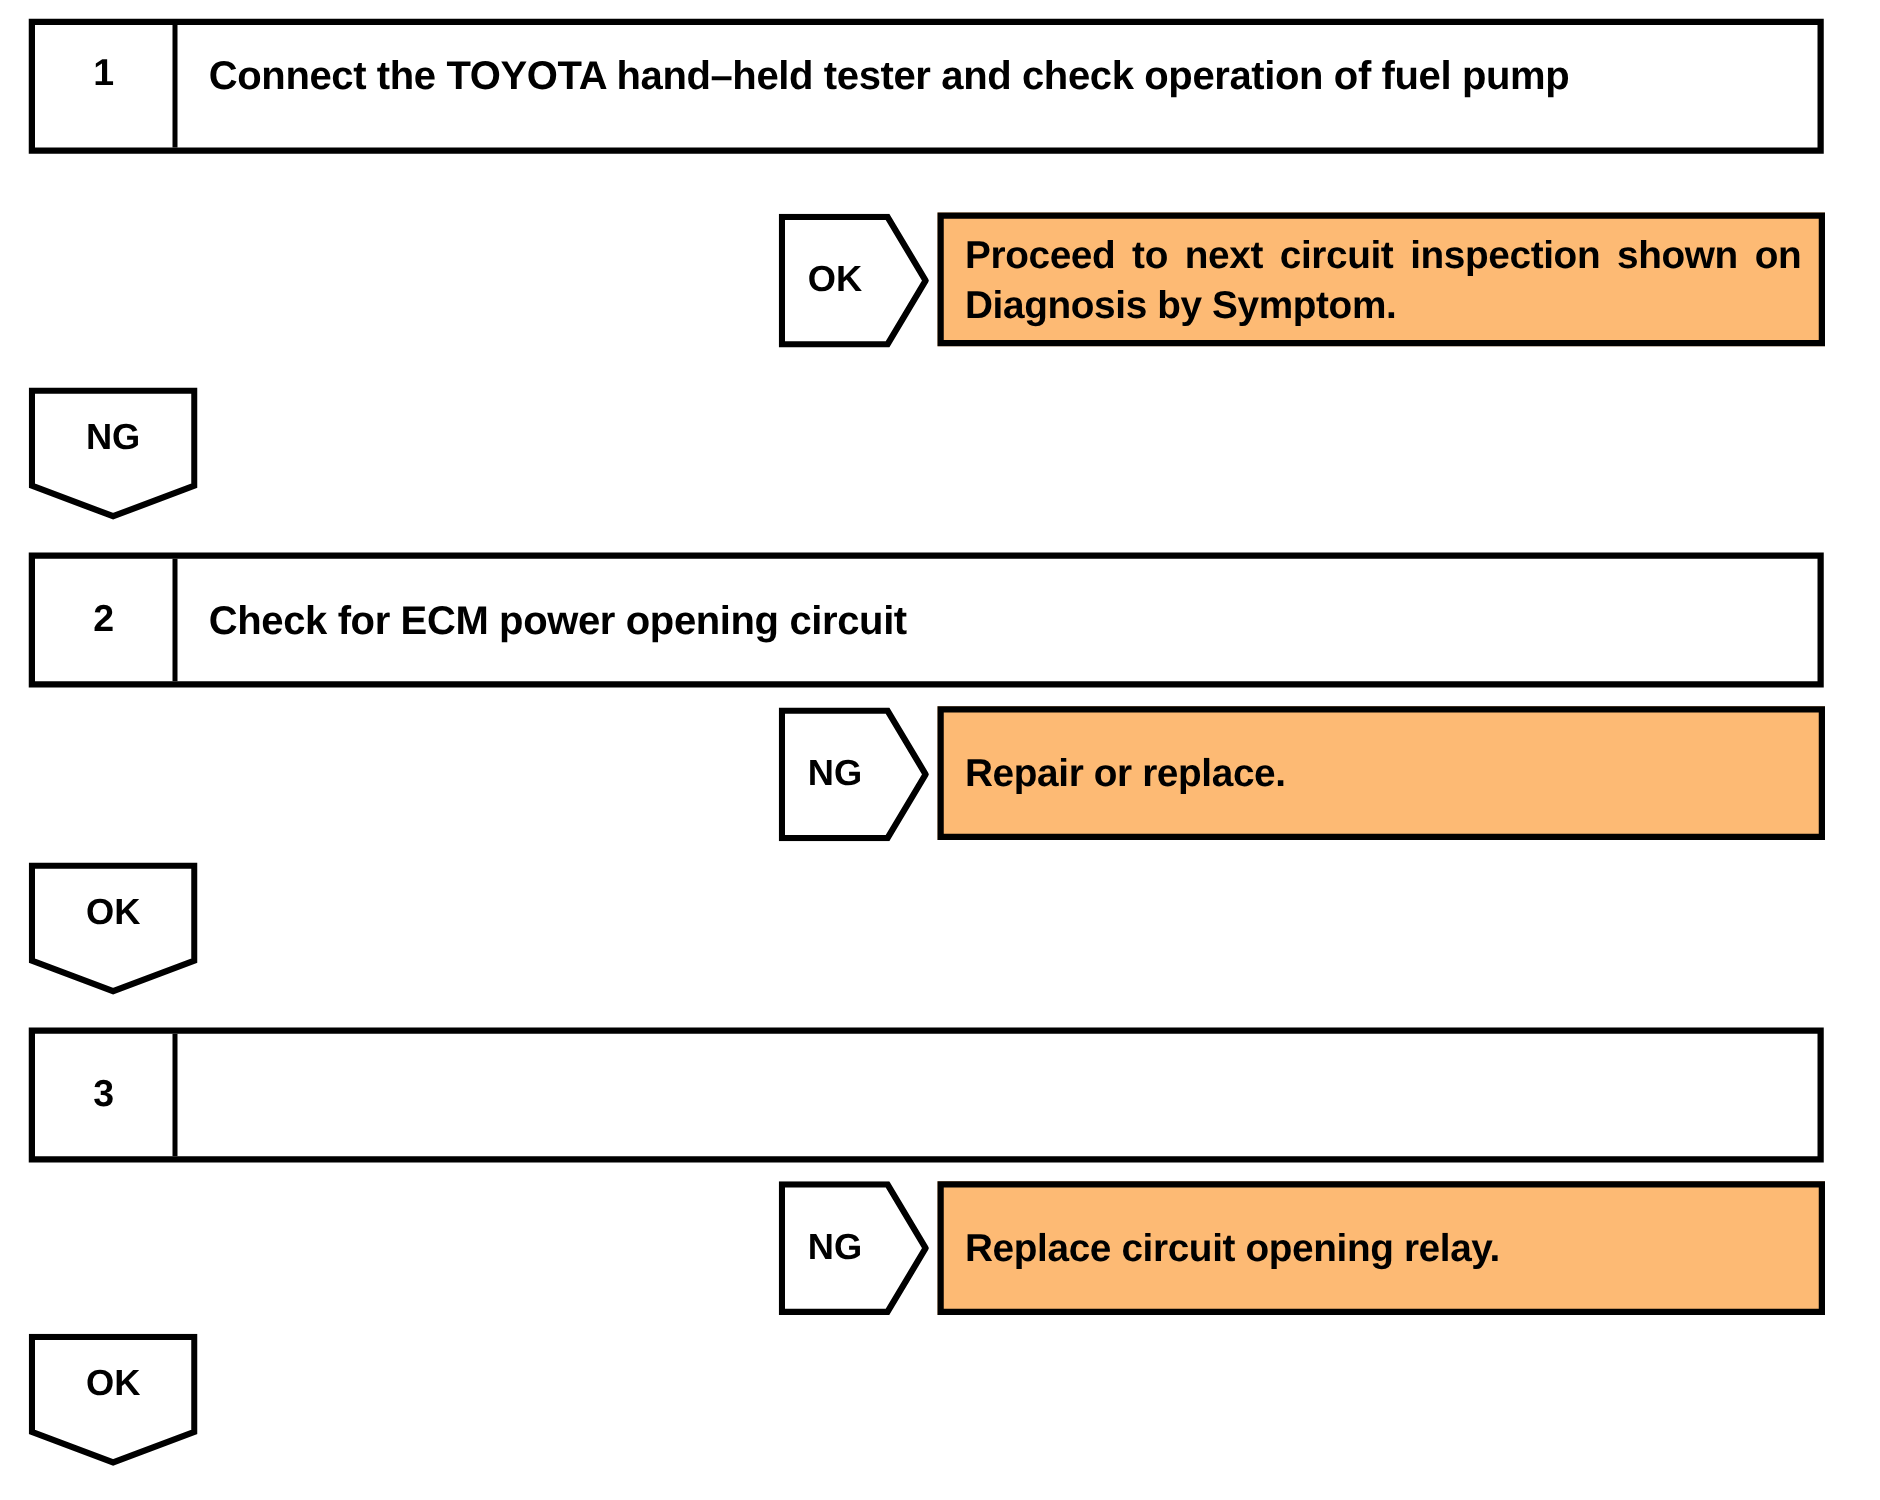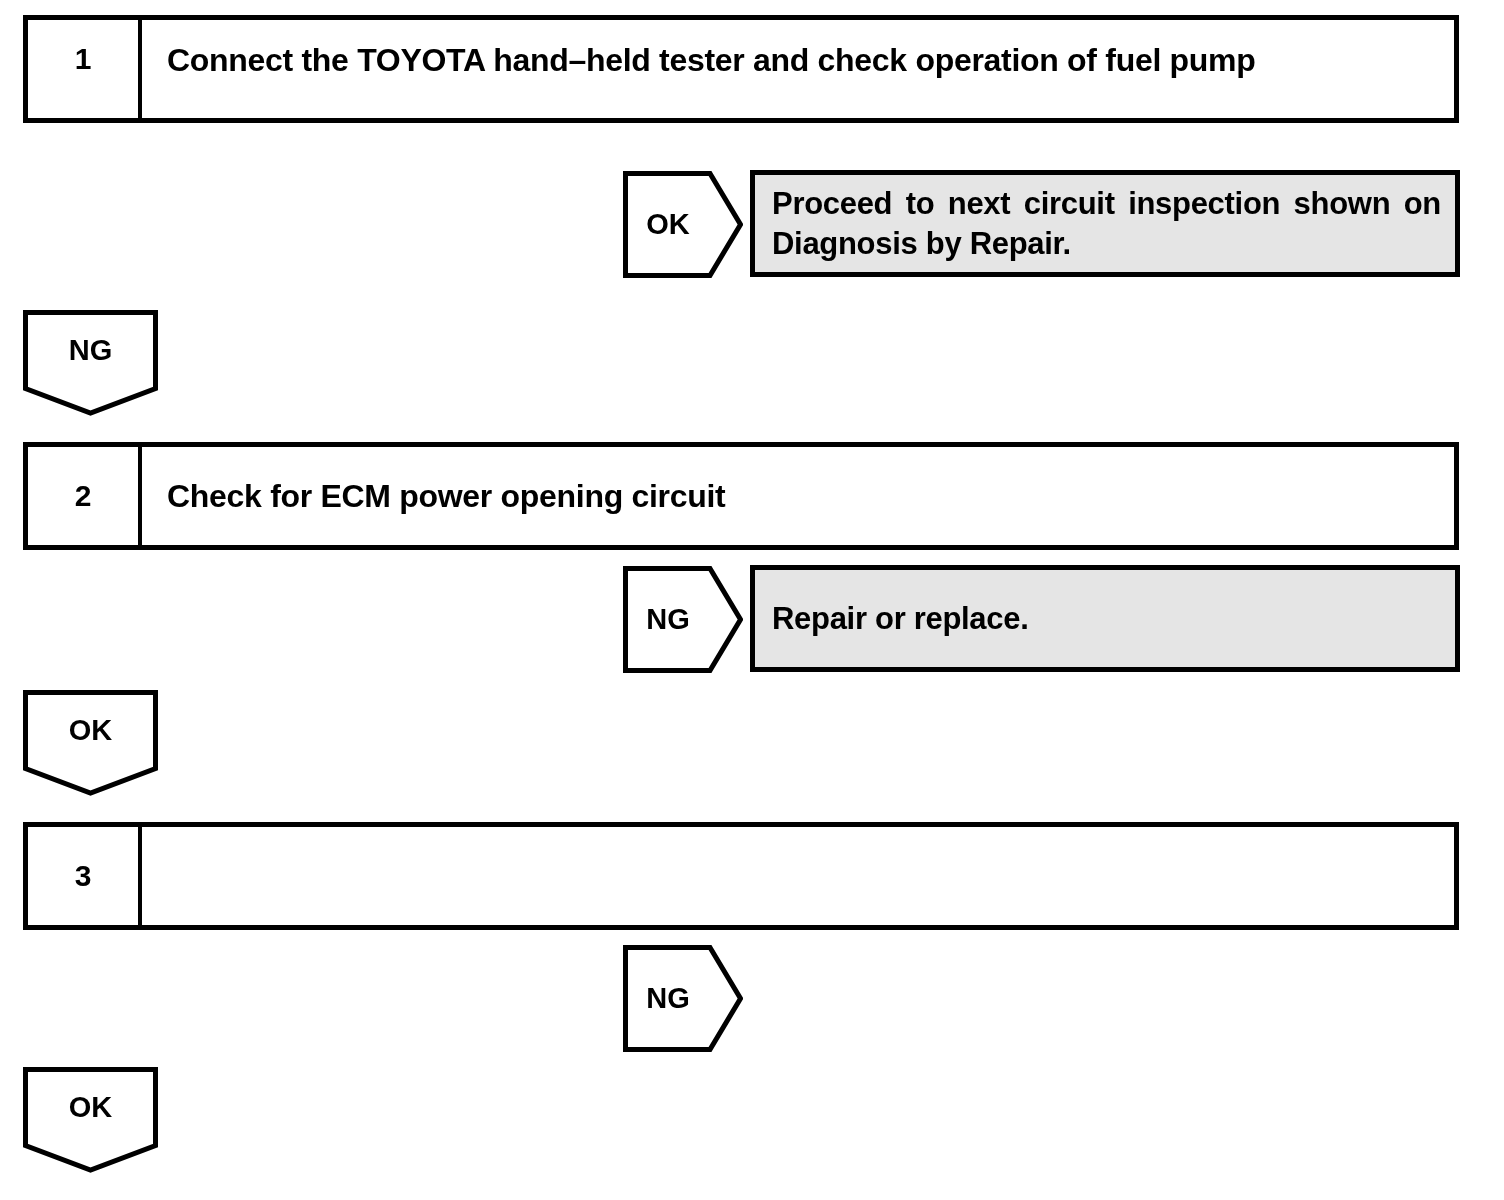--- a/index.html
+++ b/index.html
@@ -78,21 +78,21 @@
   }
 
   
   .result-box {
     position: absolute;
     left: 750px;
     width: 710px;
     height: 107px;
     border: 5px solid #000;
     box-sizing: border-box;
-    background: #e5e5e5;
+    background: #fdba74;
     display: flex;
     flex-direction: column;
     justify-content: center;
     padding: 0 14px 0 17px;
     font-size: 31px;
     line-height: 40px;
     letter-spacing: -0.3px;
   }
   .justify-line {
     text-align: justify;
@@ -141,21 +141,21 @@
 
   <div class="arrow-right" style="top:171px;">
     <svg viewBox="0 0 120 107">
       <polygon class="shape" points="2.5,2.5 87,2.5 117.5,53.5 87,104.5 2.5,104.5"></polygon>
     </svg>
     <span class="lbl">OK</span>
   </div>
 
   <div class="result-box" style="top:170px;">
     <div class="justify-line">Proceed to next circuit inspection shown on</div>
-    <div>Diagnosis by Repair.</div>
+    <div>Diagnosis by Symptom.</div>
   </div>
 
   <div class="pent-down" style="top:310px;">
     <svg viewBox="0 0 135 106">
       <polygon class="shape" points="2.5,2.5 132.5,2.5 132.5,78.5 67.5,103 2.5,78.5"></polygon>
     </svg>
     <span class="lbl">NG</span>
   </div>
 
   <div class="step-box" style="top:442px;">
@@ -185,20 +185,23 @@
     <div class="num-cell">3</div>
   </div>
 
   <div class="arrow-right" style="top:945px;">
     <svg viewBox="0 0 120 107">
       <polygon class="shape" points="2.5,2.5 87,2.5 117.5,53.5 87,104.5 2.5,104.5"></polygon>
     </svg>
     <span class="lbl">NG</span>
   </div>
 
+  <div class="result-box" style="top:945px;">
+    <div>Replace circuit opening relay.</div>
+  </div>
 
   <div class="pent-down" style="top:1067px;">
     <svg viewBox="0 0 135 106">
       <polygon class="shape" points="2.5,2.5 132.5,2.5 132.5,78.5 67.5,103 2.5,78.5"></polygon>
     </svg>
     <span class="lbl">OK</span>
   </div>
 
 </div>
 

